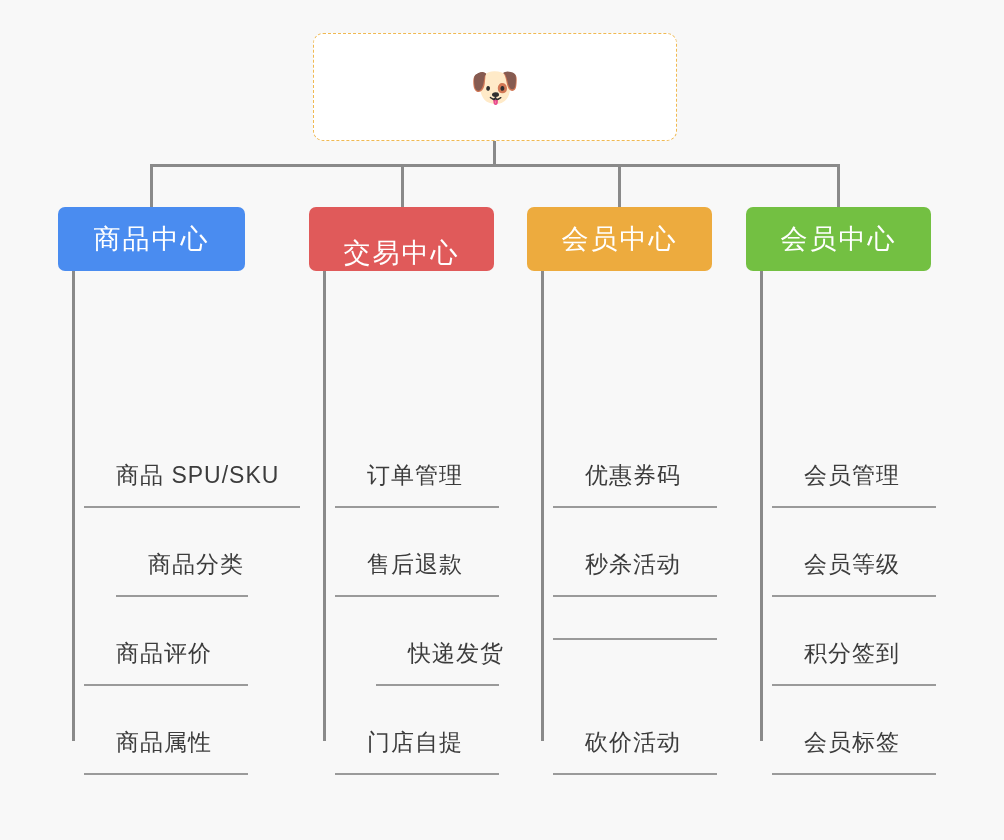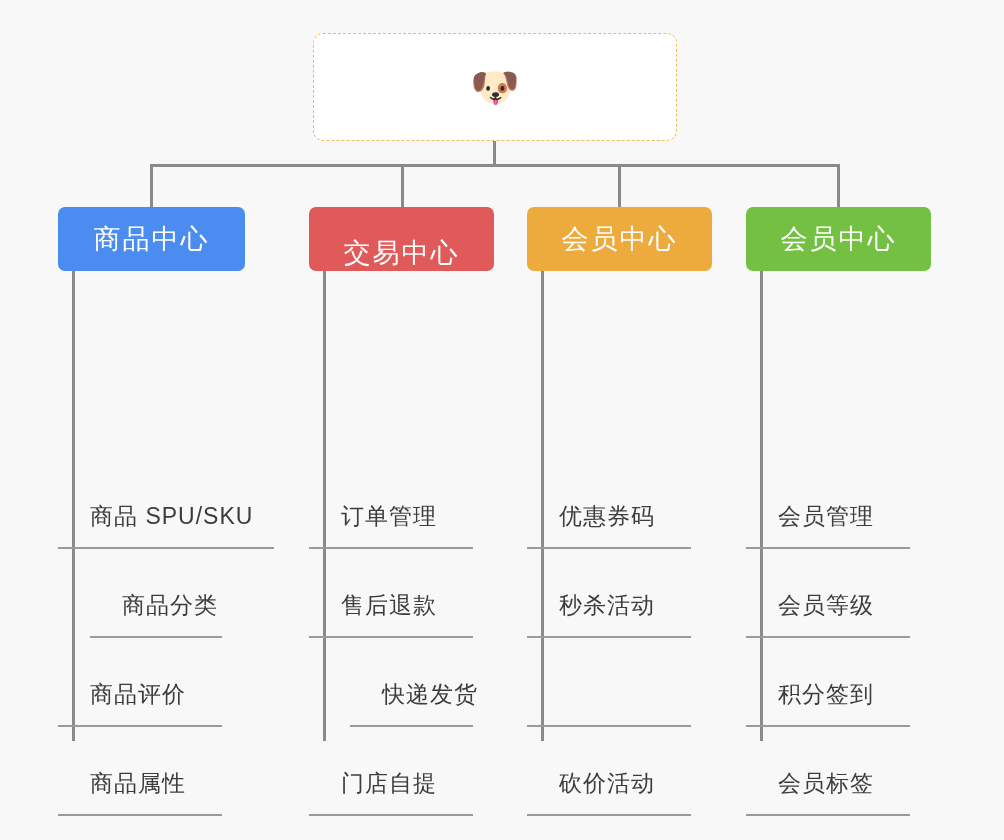--- a/index.html
+++ b/index.html
@@ -78,25 +78,25 @@
   }
   .trunk {
     position: absolute;
     left: 14px;
     top: 64px;
     width: 3px;
     background: #8a8a8a;
   }
   .leaf {
     position: absolute;
-    left: 0;
+    left: 26px;
     height: 89px;
     display: flex;
     flex-direction: column;
-    justify-content: flex-end;
+    justify-content: flex-start;
     box-sizing: border-box;
     gap: 7px;
   }
   .leaf-label {
     font-size: 23px;
     color: #3c3c3c;
     white-space: nowrap;
     padding-left: 32px;
     padding-bottom: 8px;
     letter-spacing: 1px;

